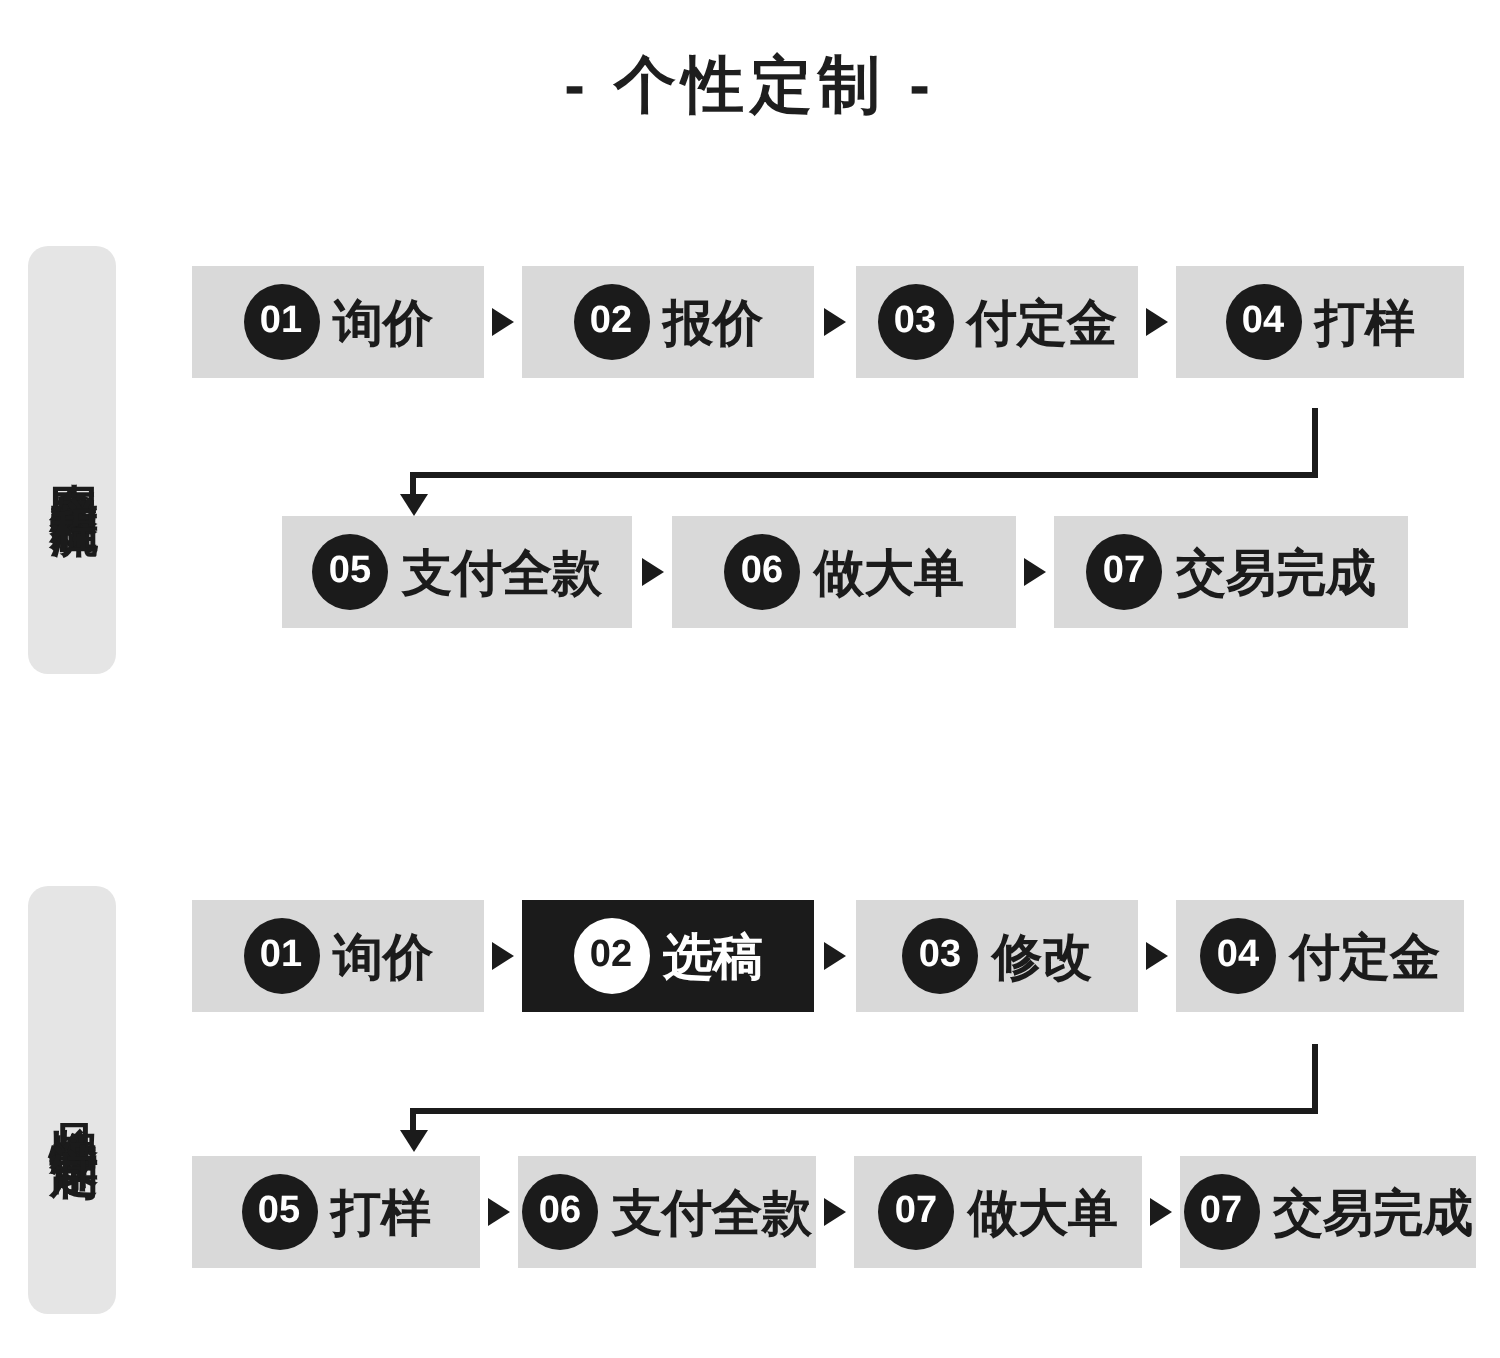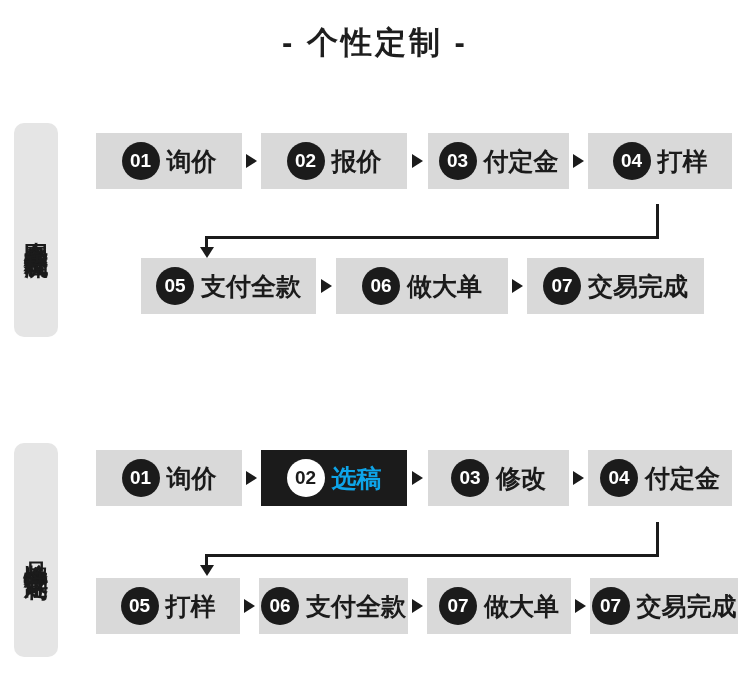--- a/index.html
+++ b/index.html
@@ -44,21 +44,21 @@
     font-size: 19px; font-weight: bold;
     display: flex; align-items: center; justify-content: center;
     flex: none;
   }
   .step .lbl {
     font-size: 25px; font-weight: bold; color: #1b1b1b;
     white-space: nowrap;
   }
   .step.inv { background: #1b1b1b; }
   .step.inv .badge { background: #ffffff; color: #1b1b1b; }
-  .step.inv .lbl { color: #0ea5e9; }
+  .step.inv .lbl { color: #ffffff; }
 
   .arrow-cell { display: flex; align-items: center; justify-content: center; flex: none; }
   .tri-right {
     width: 0; height: 0; display: block;
     border-left: 11px solid #1b1b1b;
     border-top: 7px solid transparent;
     border-bottom: 7px solid transparent;
   }
 
   .conn { position: absolute; background: #1b1b1b; }

